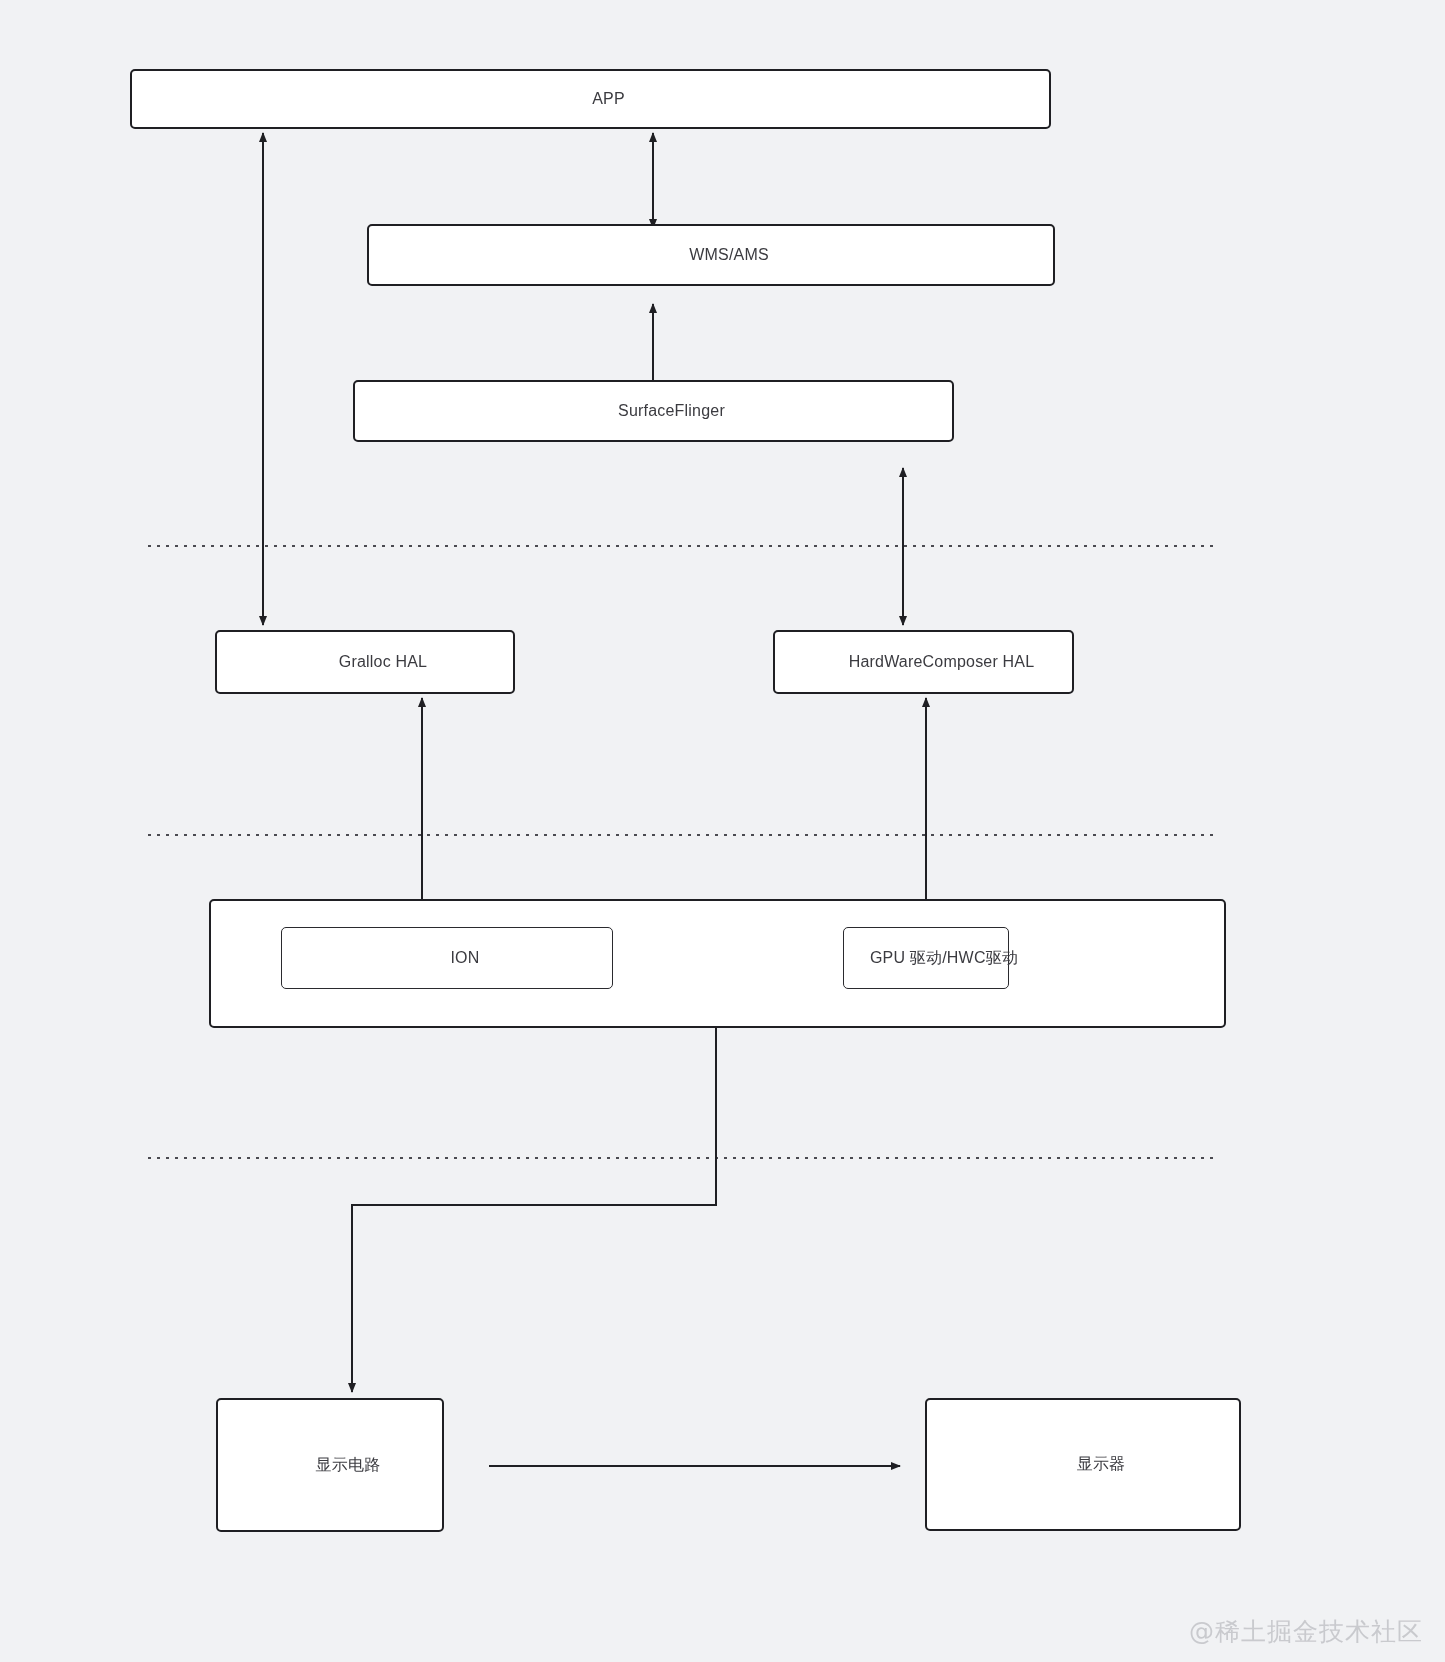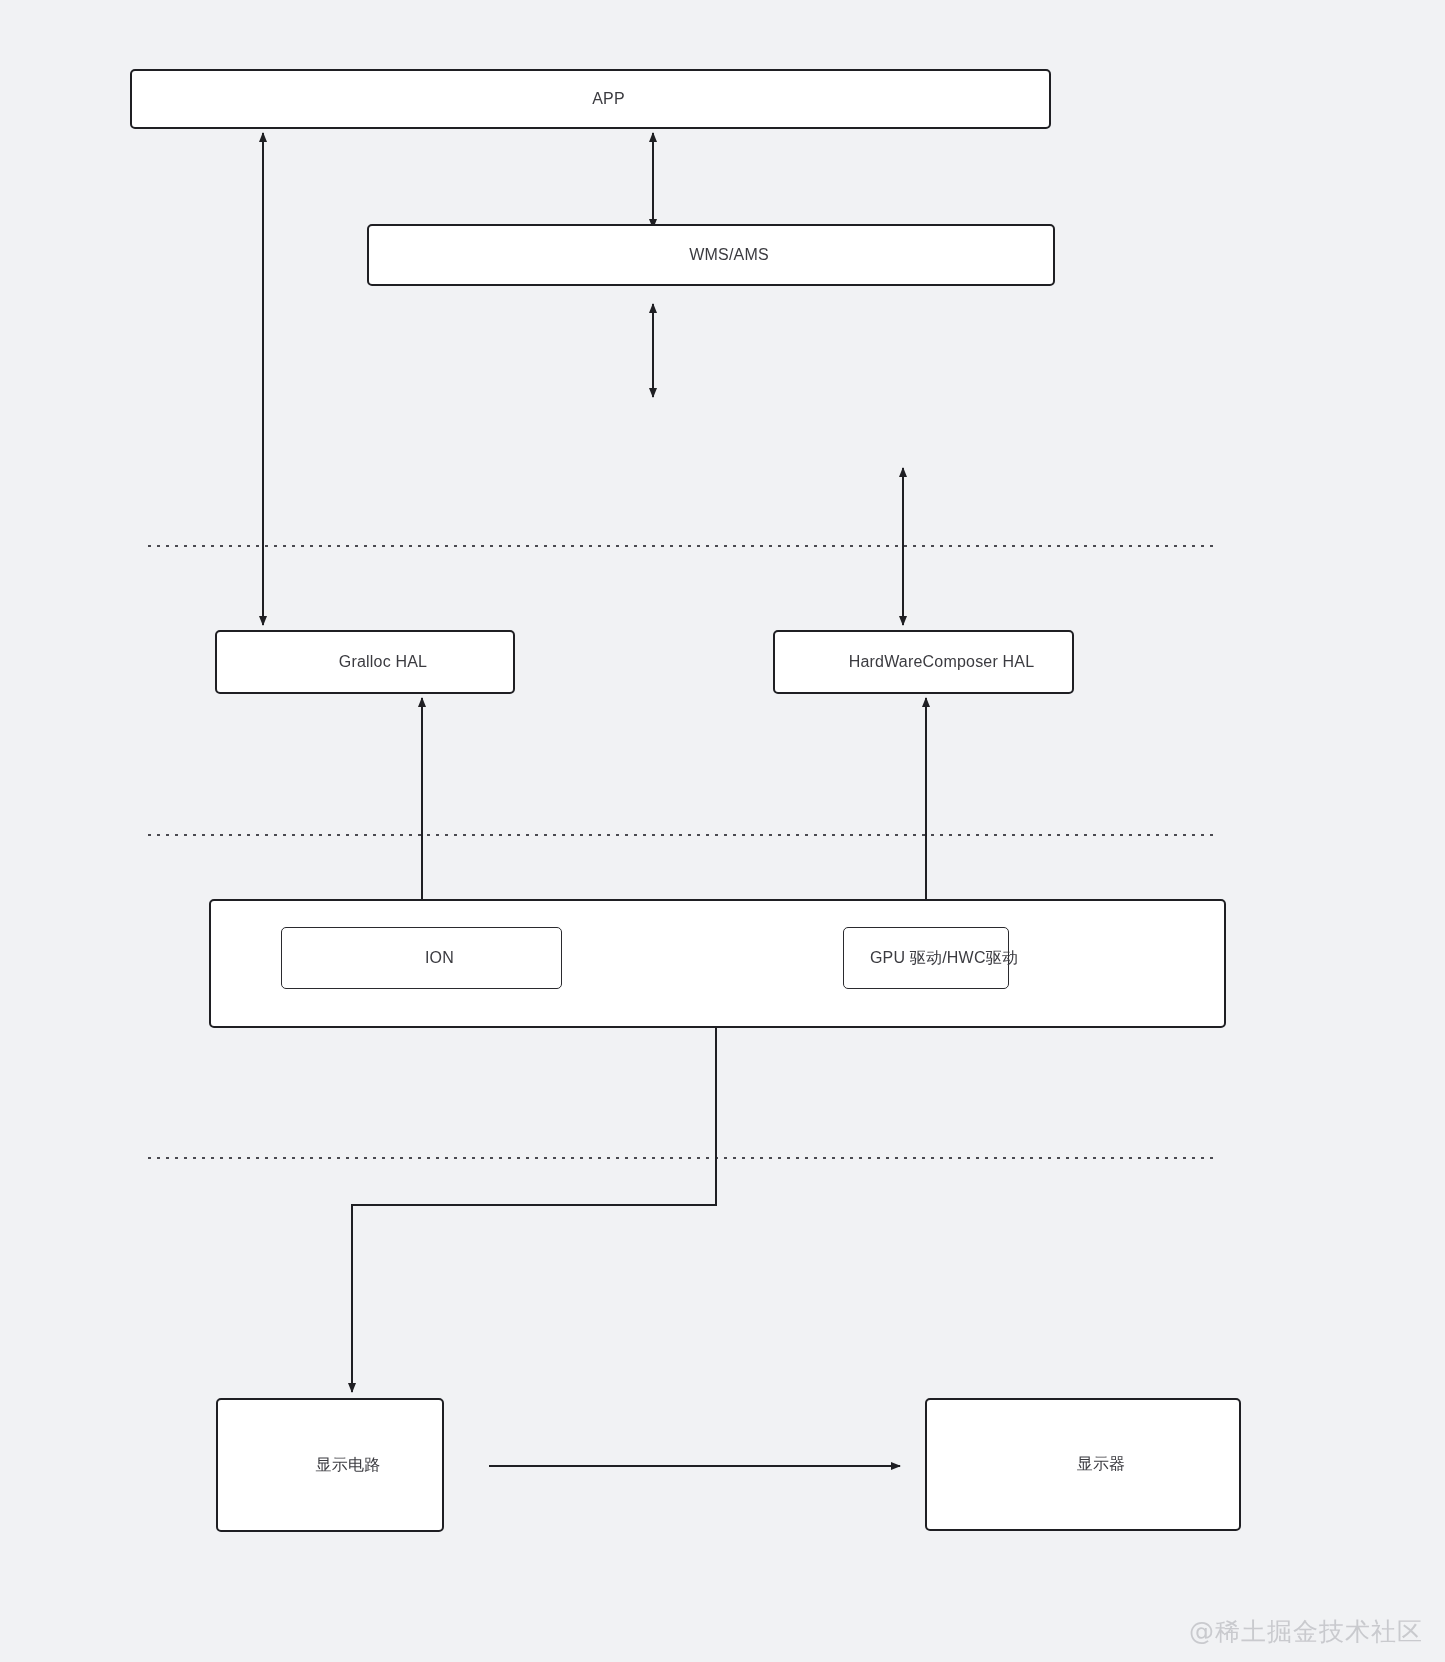--- a/index.html
+++ b/index.html
@@ -100,34 +100,37 @@
   </svg>
 
   <div class="node-box" style="left:130px; top:69px; width:921px; height:60px;">
     <span class="node-label">APP</span>
   </div>
 
   <div class="node-box" style="left:354px; top:224px; width:688px; height:62px;margin-left:13px;">
     <span class="node-label">WMS/AMS</span>
   </div>
 
+  <div class="node-box" style="left:353px; top:380px; width:601px; height:62px;">
+    <span class="node-label">SurfaceFlinger</span>
+  </div>
 
   <div class="node-box" style="left:215px; top:630px; width:300px; height:64px;">
     <span class="node-label">Gralloc HAL</span>
   </div>
 
   <div class="node-box" style="left:773px; top:630px; width:301px; height:64px;">
     <span class="node-label">HardWareComposer HAL</span>
   </div>
 
   <div class="node-box container" style="left:209px; top:899px; width:1017px; height:129px;">
     <span class="node-label"></span>
   </div>
 
-  <div class="node-box thin" style="left:281px; top:927px; width:281px; height:62px;">
+  <div class="node-box thin" style="left:281px; top:927px; width:332px; height:62px;">
     <span class="node-label">ION</span>
   </div>
 
   <div class="node-box thin" style="left:843px; top:927px; width:166px; height:62px;justify-content:center;">
     <span class="node-label">GPU 驱动/HWC驱动</span>
   </div>
 
   <div class="node-box" style="left:216px; top:1398px; width:228px; height:134px;">
     <span class="node-label">显示电路</span>
   </div>

